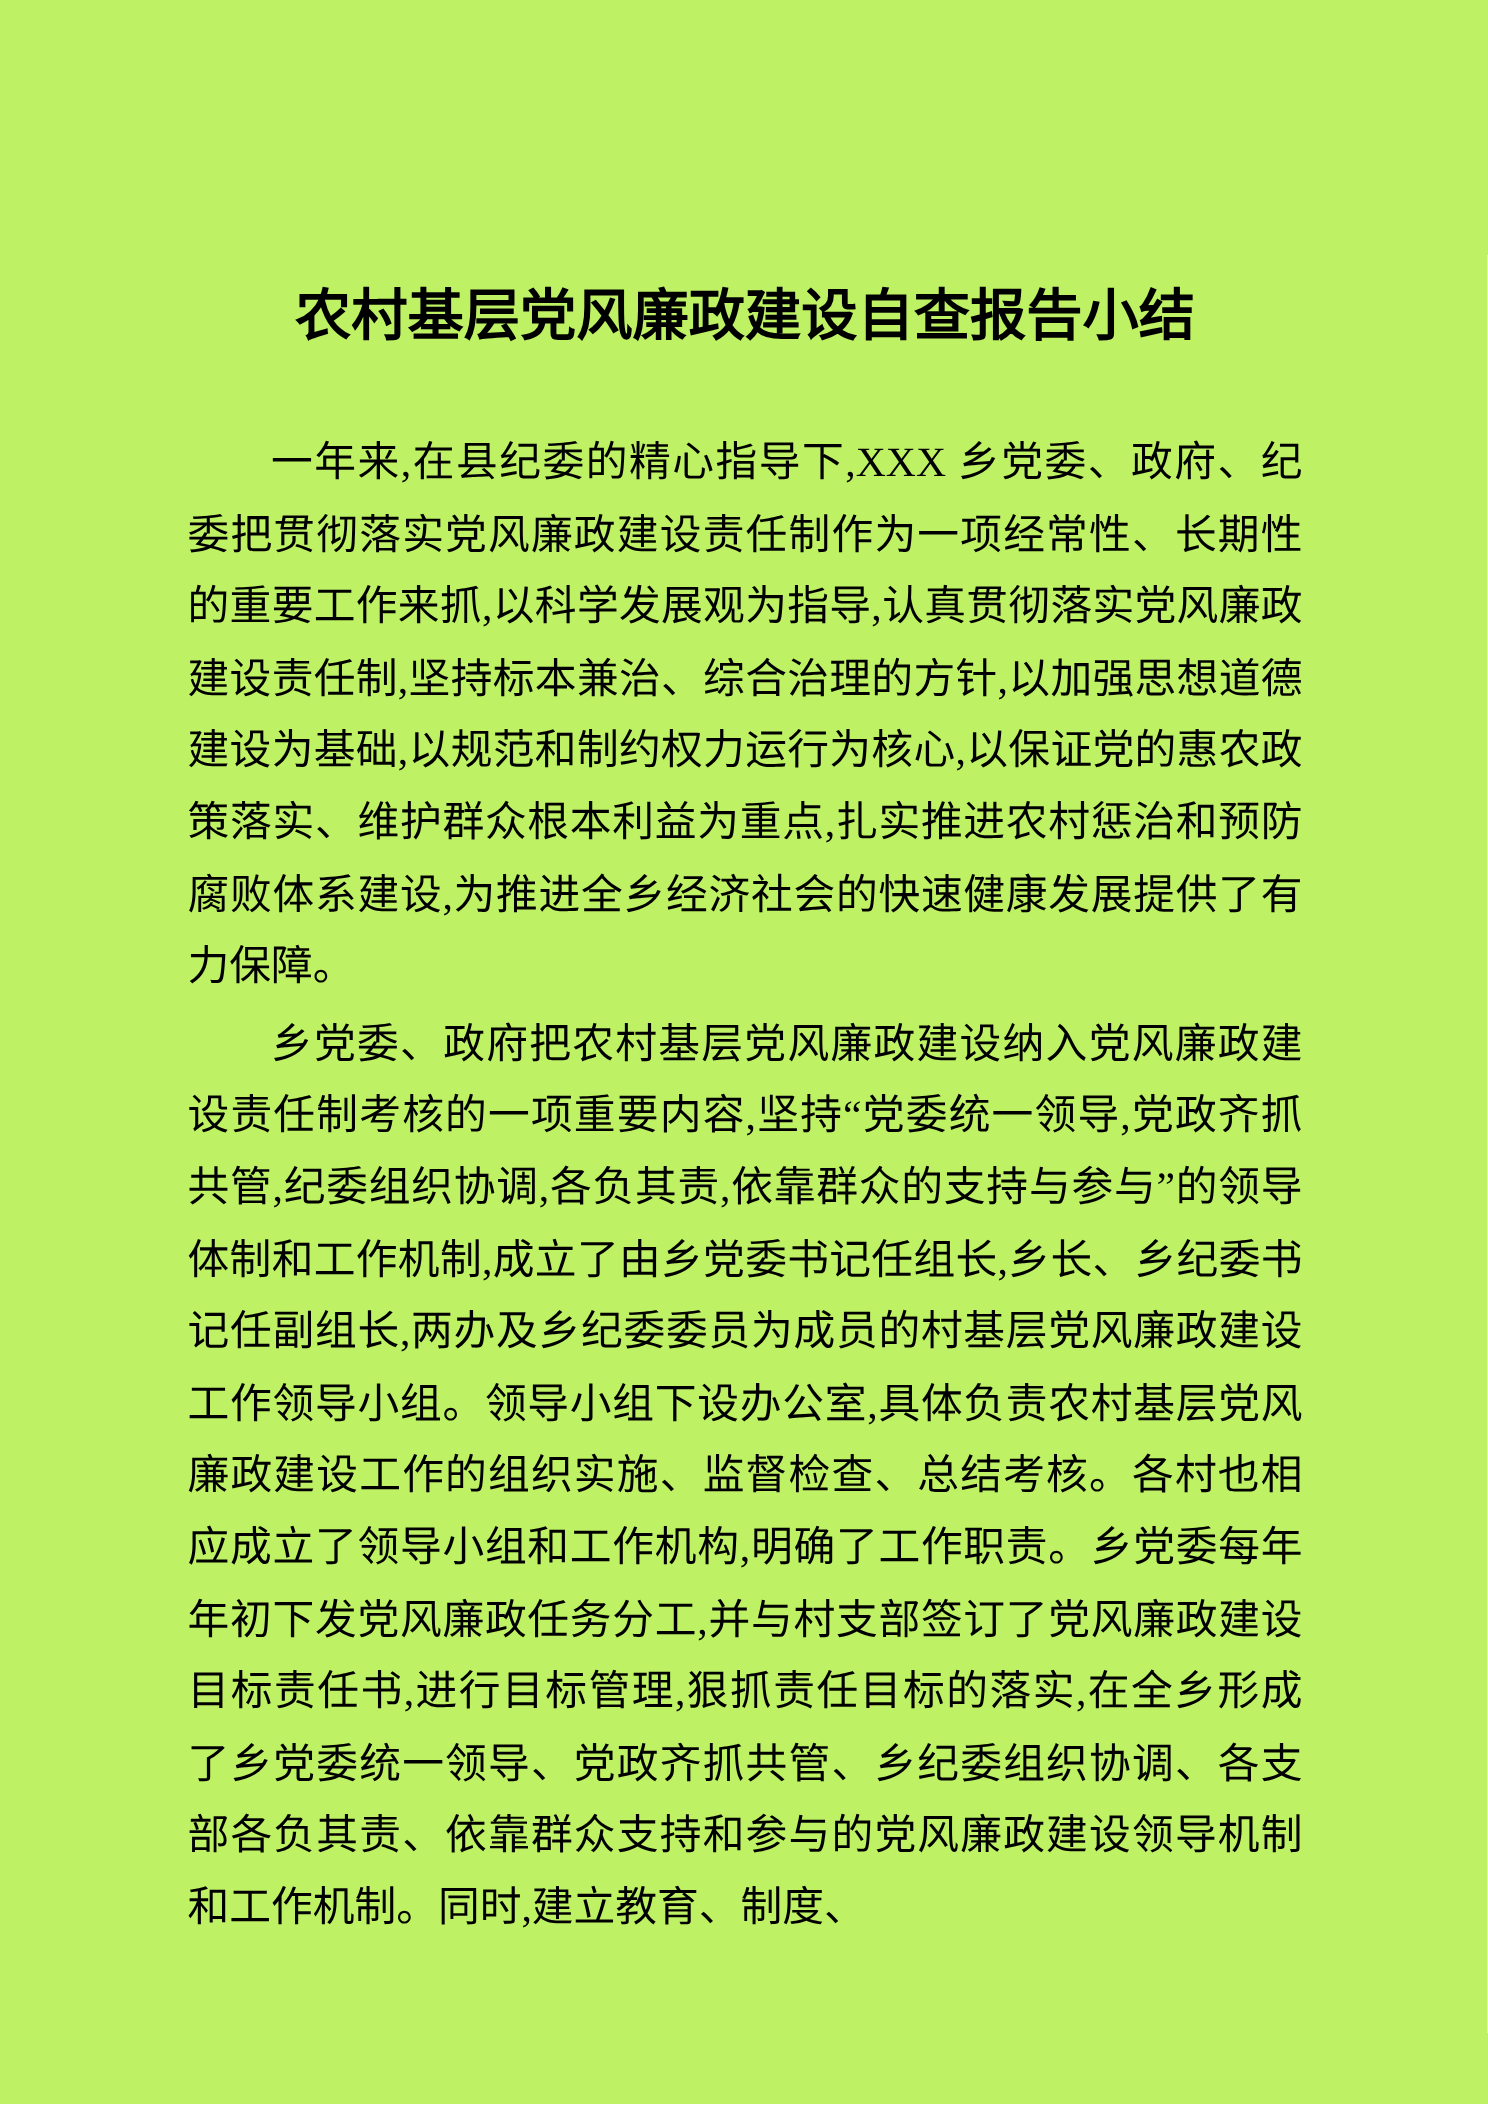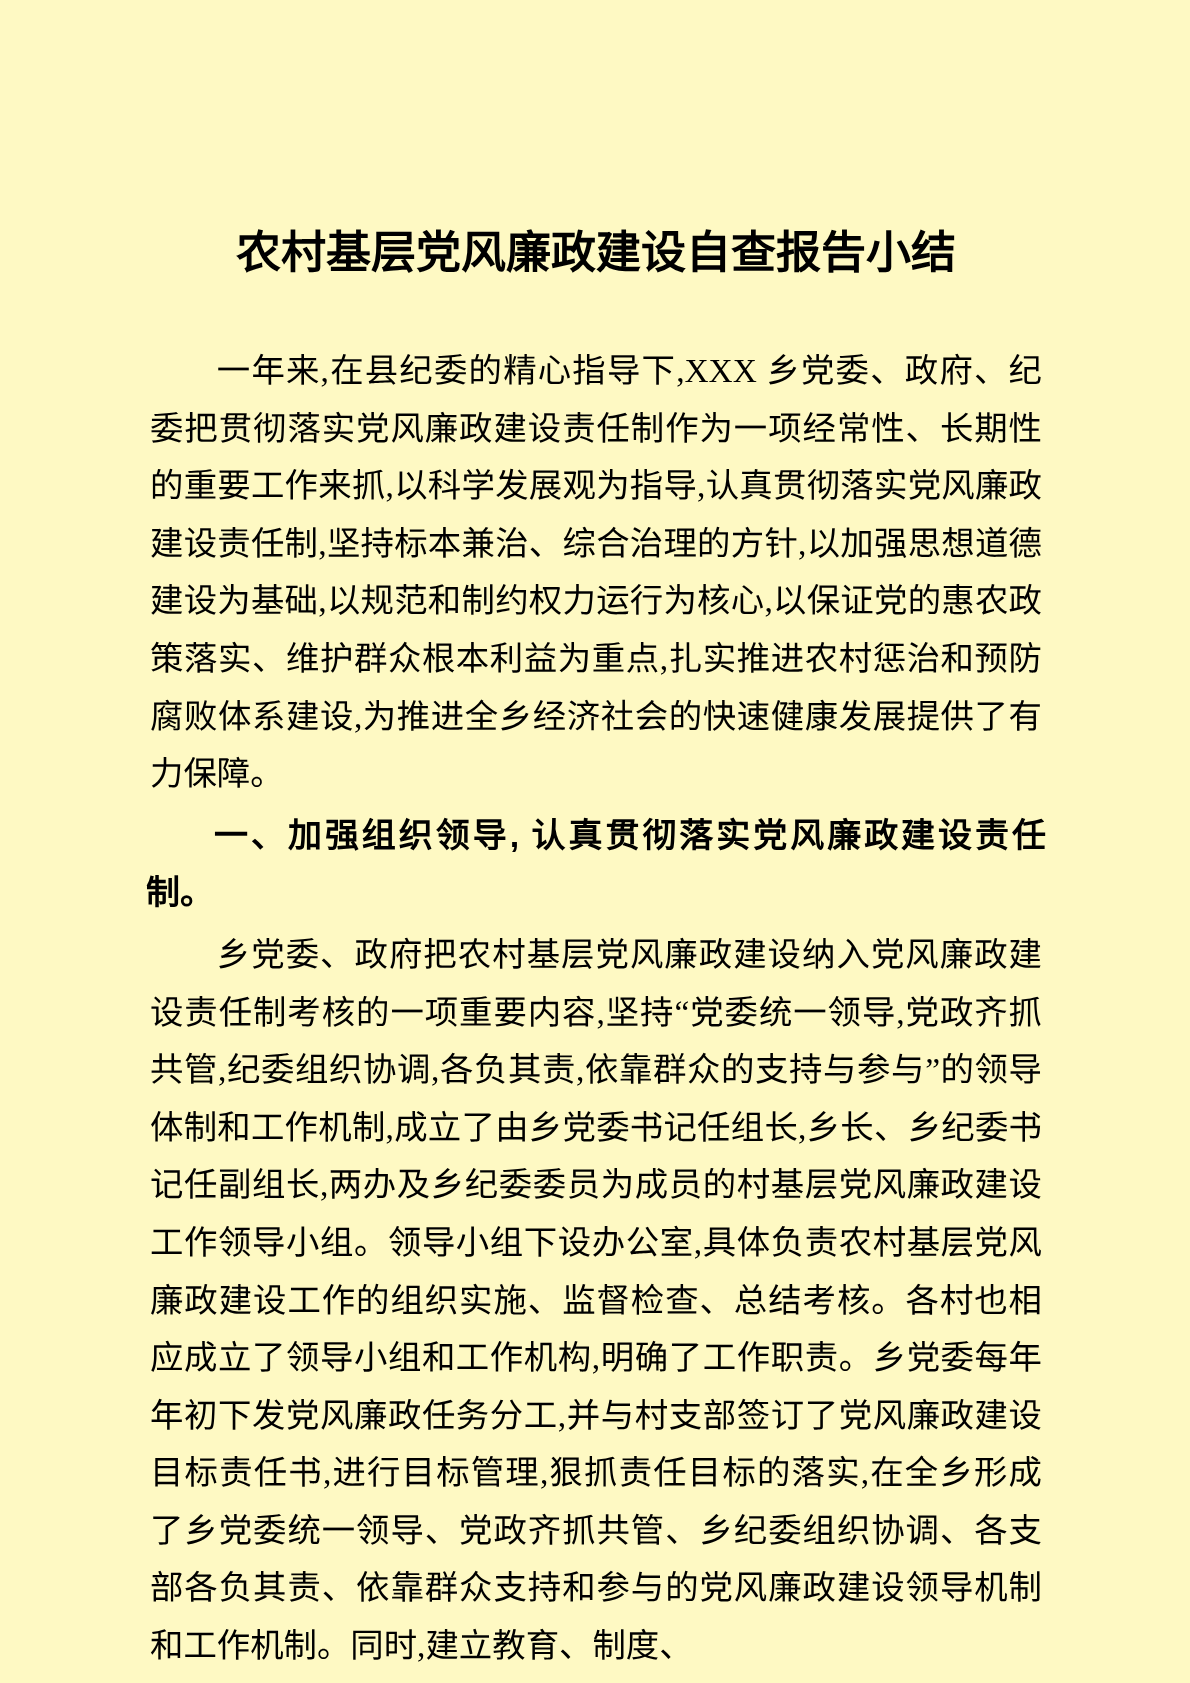--- a/index.html
+++ b/index.html
@@ -5,21 +5,21 @@
   html, body {
     margin: 0;
     padding: 0;
     background: #ffffff;
   }
   .page {
     position: relative;
     width: 1190px;
     height: 1683px;
     margin: 0 auto;
-    background: #fef9c3;
+    background: #bef264;
     color: #000000;
     box-sizing: border-box;
     padding: 231px 144px 0 146px;
     overflow: hidden;
   }
   .doc-title {
     margin: 0 0 66px 0;
     font-family: "Liberation Serif", "DejaVu Serif", serif;
     font-size: 45px;
     line-height: 45px;
@@ -49,16 +49,15 @@
   }
 </style>
 </head>
 <body>
 
 <div class="page">
   <h1 class="doc-title">农村基层党风廉政建设自查报告小结</h1>
 
   <p class="para">一年来,在县纪委的精心指导下,XXX 乡党委、政府、纪委把贯彻落实党风廉政建设责任制作为一项经常性、长期性的重要工作来抓,以科学发展观为指导,认真贯彻落实党风廉政建设责任制,坚持标本兼治、综合治理的方针,以加强思想道德建设为基础,以规范和制约权力运行为核心,以保证党的惠农政策落实、维护群众根本利益为重点,扎实推进农村惩治和预防腐败体系建设,为推进全乡经济社会的快速健康发展提供了有力保障。</p>
 
-  <p class="section-heading">一、加强组织领导, 认真贯彻落实党风廉政建设责任制。</p>
 
   <p class="para">乡党委、政府把农村基层党风廉政建设纳入党风廉政建设责任制考核的一项重要内容,坚持“党委统一领导,党政齐抓共管,纪委组织协调,各负其责,依靠群众的支持与参与”的领导体制和工作机制,成立了由乡党委书记任组长,乡长、乡纪委书记任副组长,两办及乡纪委委员为成员的村基层党风廉政建设工作领导小组。领导小组下设办公室,具体负责农村基层党风廉政建设工作的组织实施、监督检查、总结考核。各村也相应成立了领导小组和工作机构,明确了工作职责。乡党委每年年初下发党风廉政任务分工,并与村支部签订了党风廉政建设目标责任书,进行目标管理,狠抓责任目标的落实,在全乡形成了乡党委统一领导、党政齐抓共管、乡纪委组织协调、各支部各负其责、依靠群众支持和参与的党风廉政建设领导机制和工作机制。同时,建立教育、制度、</p>
 </div>
 
 </body></html>

